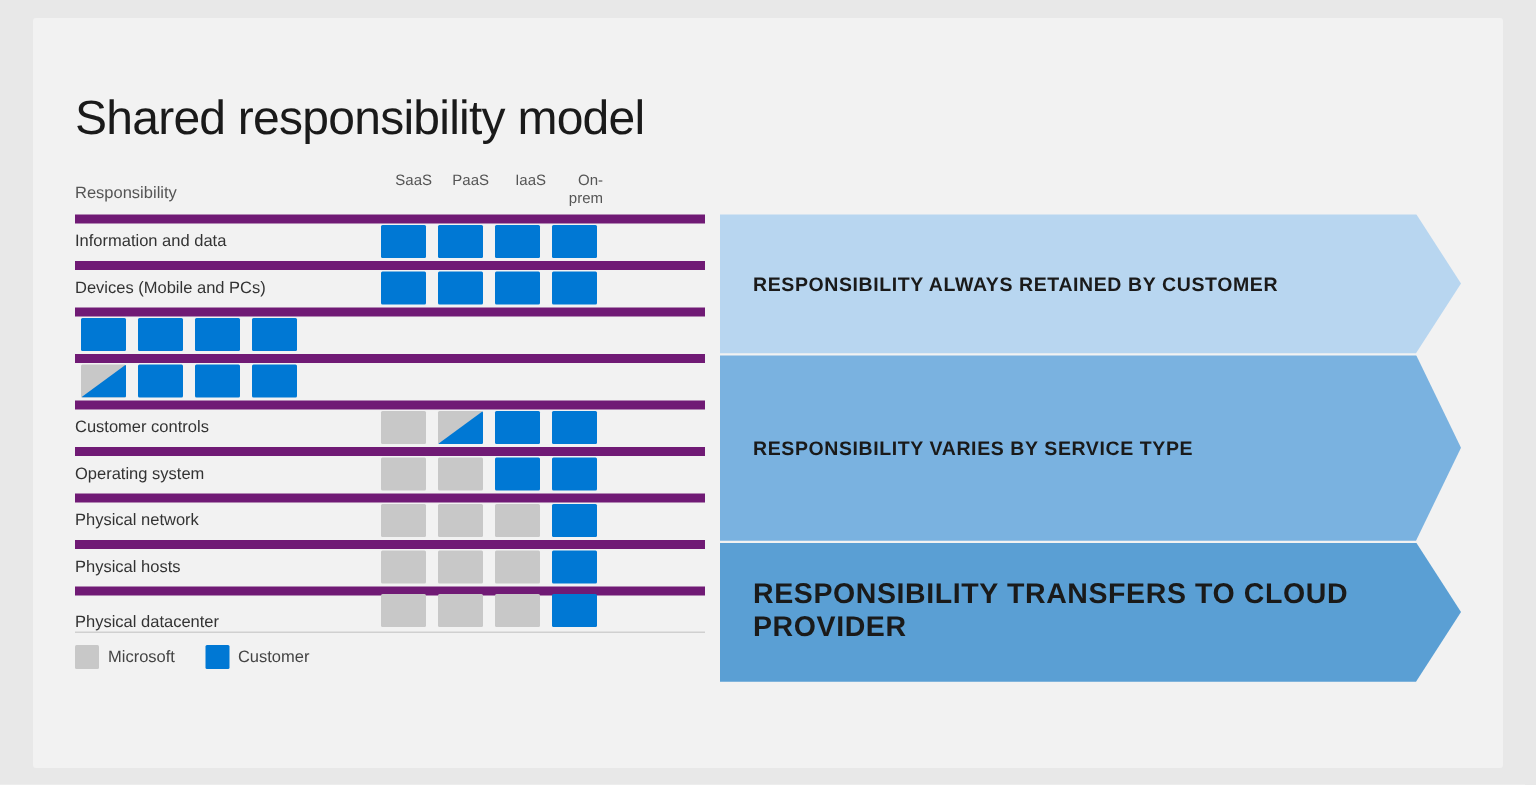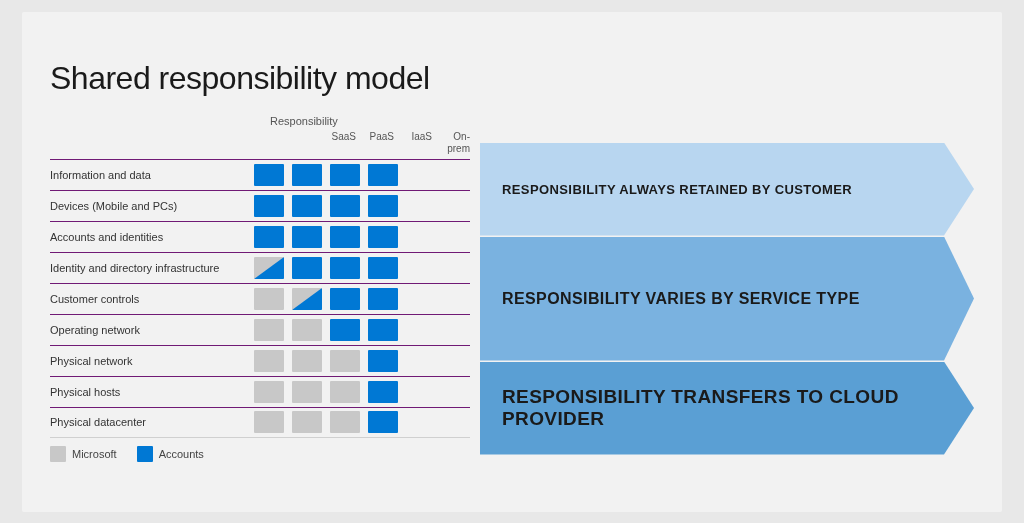--- a/index.html
+++ b/index.html
@@ -35,21 +35,21 @@
       align-items: stretch;
       width: 100%;
       height: 370px;
     }
     .table-section {
       width: 420px;
       flex-shrink: 0;
     }
     .header-row {
       display: flex;
-      flex-direction: column;
+      flex-direction: row;
       margin-bottom: 4px;
       align-items: flex-end;
     }
     .resp-label {
       width: 200px;
       font-size: 11px;
       color: #555;
       padding-bottom: 4px;
     }
     .col-headers {
@@ -66,24 +66,25 @@
     }
     .data-rows {
       display: flex;
       flex-direction: column;
     }
     .data-row {
       display: flex;
       flex-direction: row;
       align-items: center;
       height: 31px;
-      border-top: 1px solid #701a75;
+      border-top: 6px solid #701a75;
     }
     .data-row:last-child {
       border-bottom: 1px solid #d0d0d0;
+      align-items: flex-end;
     }
     .row-label {
       width: 200px;
       font-size: 11px;
       color: #333;
       padding-right: 8px;
       white-space: nowrap;
     }
     .cells {
       display: flex;
@@ -204,38 +205,36 @@
               </div>
               <div class="cell">
                 <div class="cell-inner cell-blue"></div>
               </div>
               <div class="cell">
                 <div class="cell-inner cell-blue"></div>
               </div>
             </div>
           </div>
           <div class="data-row">
-            <div class="row-label">Accounts and identities</div>
-            <div class="cells">
-              <div class="cell">
-                <div class="cell-inner cell-blue"></div>
-              </div>
-              <div class="cell">
-                <div class="cell-inner cell-blue"></div>
-              </div>
-              <div class="cell">
-                <div class="cell-inner cell-blue"></div>
-              </div>
-              <div class="cell">
-                <div class="cell-inner cell-blue"></div>
-              </div>
-            </div>
-          </div>
-          <div class="data-row">
-            <div class="row-label">Identity and directory infrastructure</div>
+            <div class="cells">
+              <div class="cell">
+                <div class="cell-inner cell-blue"></div>
+              </div>
+              <div class="cell">
+                <div class="cell-inner cell-blue"></div>
+              </div>
+              <div class="cell">
+                <div class="cell-inner cell-blue"></div>
+              </div>
+              <div class="cell">
+                <div class="cell-inner cell-blue"></div>
+              </div>
+            </div>
+          </div>
+          <div class="data-row">
             <div class="cells">
               <div class="cell">
                 <div class="cell-diag"></div>
               </div>
               <div class="cell">
                 <div class="cell-inner cell-blue"></div>
               </div>
               <div class="cell">
                 <div class="cell-inner cell-blue"></div>
               </div>
@@ -255,21 +254,21 @@
               </div>
               <div class="cell">
                 <div class="cell-inner cell-blue"></div>
               </div>
               <div class="cell">
                 <div class="cell-inner cell-blue"></div>
               </div>
             </div>
           </div>
           <div class="data-row">
-            <div class="row-label">Operating network</div>
+            <div class="row-label">Operating system</div>
             <div class="cells">
               <div class="cell">
                 <div class="cell-inner cell-gray"></div>
               </div>
               <div class="cell">
                 <div class="cell-inner cell-gray"></div>
               </div>
               <div class="cell">
                 <div class="cell-inner cell-blue"></div>
               </div>
@@ -331,33 +330,33 @@
           </div>
         </div>
 
       <div class="legend">
         <div class="legend-item">
           <div class="legend-box legend-gray"></div>
           <span>Microsoft</span>
         </div>
         <div class="legend-item">
           <div class="legend-box legend-blue"></div>
-          <span>Accounts</span>
+          <span>Customer</span>
         </div>
       </div>
     </div>
 
     <div class="banners-section" id="banners-section">
     <div style="position: relative; margin-bottom: 1px; width: 100%; height: 93px;">
           <div style="display: flex; align-items: center; height: 100%; padding-left: 22px; padding-right: 50px; font-weight: 700; font-size: 13px; color: rgb(26, 26, 26); letter-spacing: 0.4px; background: rgb(184, 214, 240); clip-path: polygon(0px 0px, calc(100% - 30px) 0px, 100% 50%, calc(100% - 30px) 100%, 0px 100%); width: 100%;">
             <span>RESPONSIBILITY ALWAYS RETAINED BY CUSTOMER</span>
           </div>
         </div>
         <div style="position: relative; margin-bottom: 1px; width: 100%; height: 124px;">
-          <div style="display: flex; align-items: center; height: 100%; padding-left: 22px; padding-right: 50px; font-weight: 700; font-size: 16px; color: rgb(26, 26, 26); letter-spacing: 0.4px; background: rgb(122, 178, 224); clip-path: polygon(0px 0px, calc(100% - 30px) 0px, 100% 50%, calc(100% - 30px) 100%, 0px 100%); width: 100%;">
+          <div style="display: flex; align-items: center; height: 100%; padding-left: 22px; padding-right: 50px; font-weight: 700; font-size: 13px; color: rgb(26, 26, 26); letter-spacing: 0.4px; background: rgb(122, 178, 224); clip-path: polygon(0px 0px, calc(100% - 30px) 0px, 100% 50%, calc(100% - 30px) 100%, 0px 100%); width: 100%;">
             <span>RESPONSIBILITY VARIES BY SERVICE TYPE</span>
           </div>
         </div>
         <div style="position: relative; margin-bottom: 1px; width: 100%; height: 93px;">
           <div style="display: flex; align-items: center; height: 100%; padding-left: 22px; padding-right: 50px; font-weight: 700; font-size: 19px; color: rgb(26, 26, 26); letter-spacing: 0.4px; background: rgb(90, 159, 212); clip-path: polygon(0px 0px, calc(100% - 30px) 0px, 100% 50%, calc(100% - 30px) 100%, 0px 100%); width: 100%;">
             <span>RESPONSIBILITY TRANSFERS TO CLOUD PROVIDER</span>
           </div>
         </div>
       </div>
   </div>

